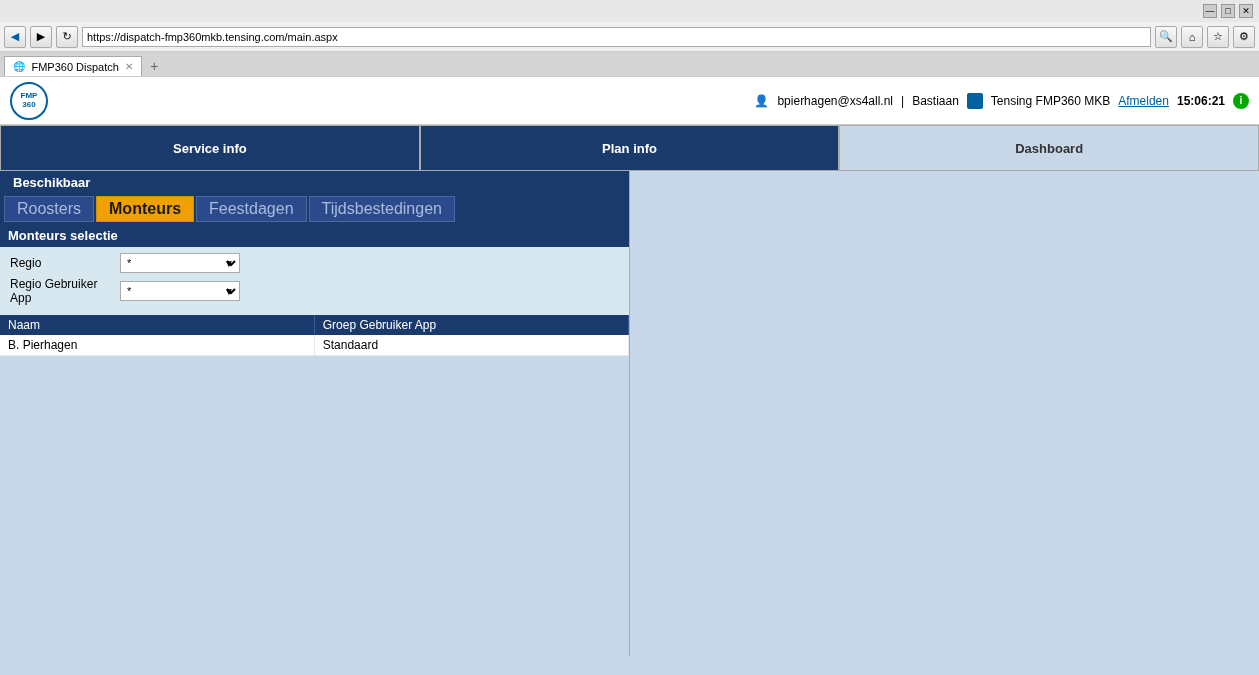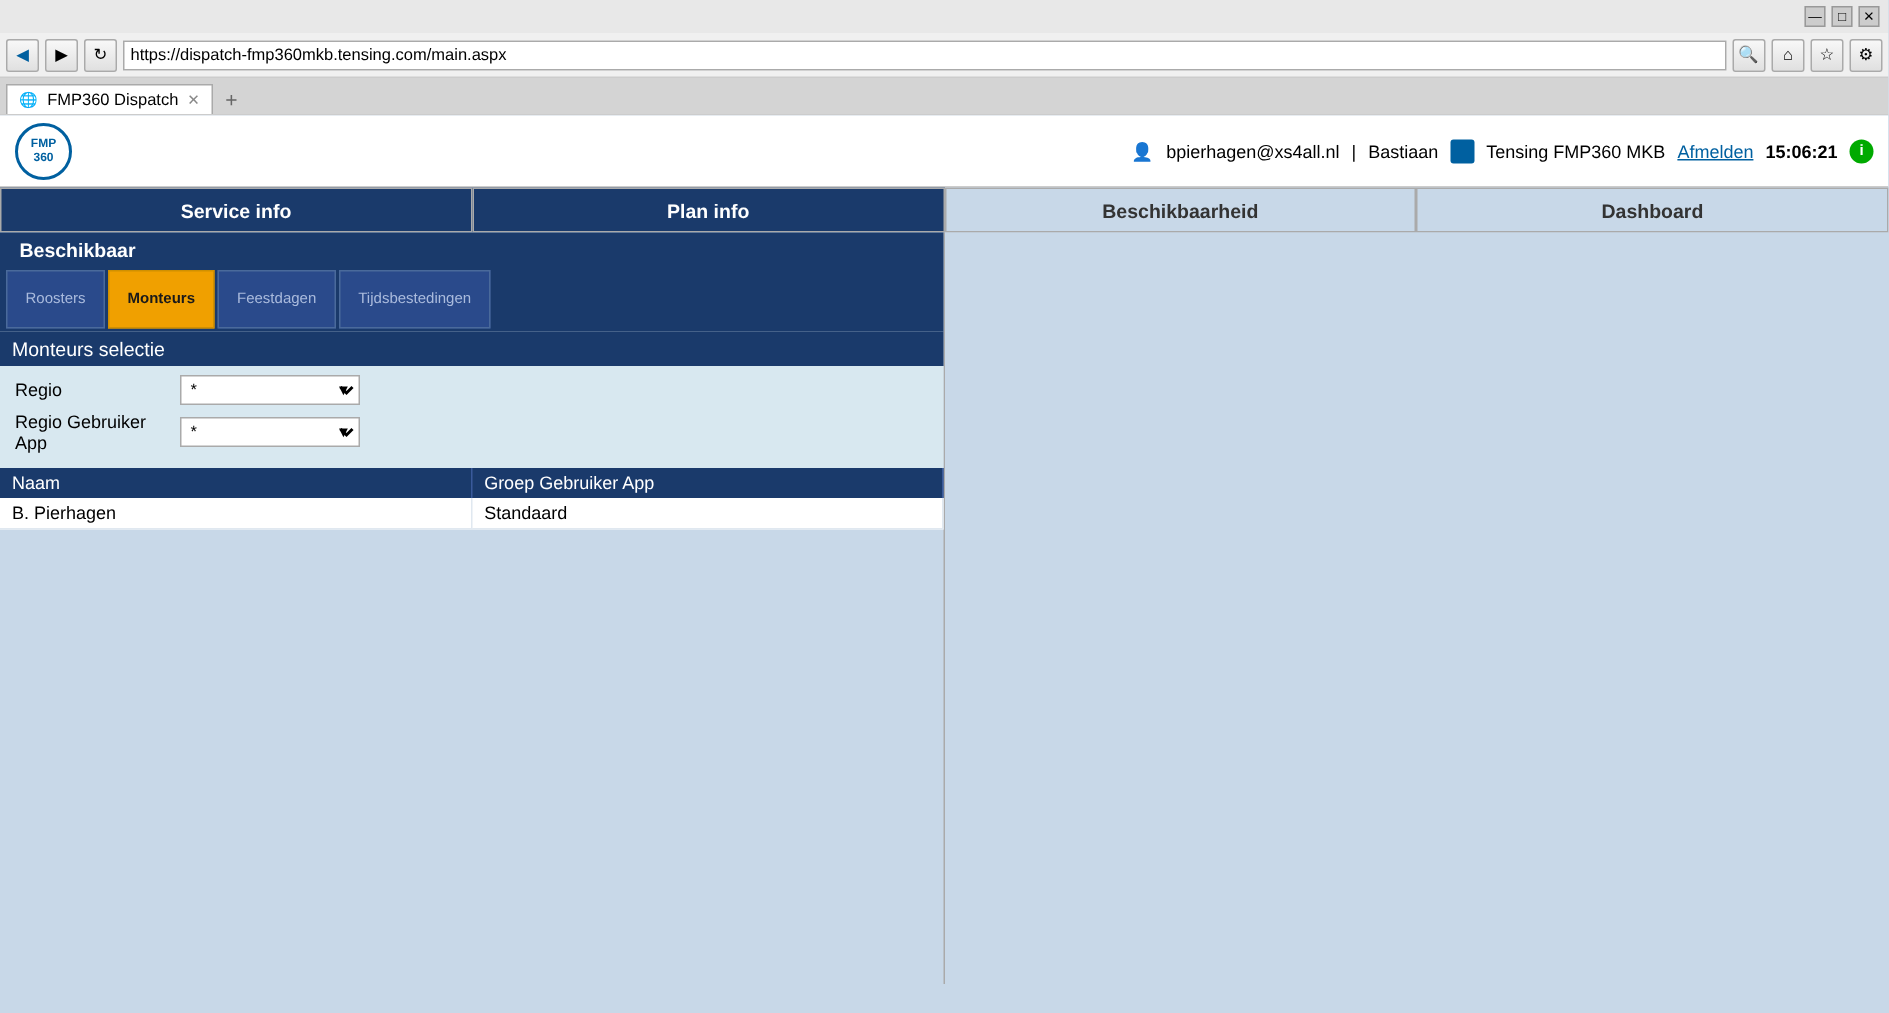--- a/index.html
+++ b/index.html
@@ -28,38 +28,38 @@
     .app-topbar { display: flex; align-items: center; justify-content: space-between; background: white; padding: 4px 10px; height: 48px; border-bottom: 1px solid #ccc; }
     .app-logo { display: flex; align-items: center; gap: 8px; }
     .logo-circle { width: 38px; height: 38px; border-radius: 50%; border: 2px solid #0060a0; display: flex; align-items: center; justify-content: center; font-size: 8px; font-weight: bold; color: #0060a0; text-align: center; line-height: 1.1; }
     .timezone-select { height: 22px; border: 1px solid #aaa; font-size: 11px; padding: 0 4px; background: white; }
     .user-info { display: flex; align-items: center; gap: 8px; font-size: 12px; }
     .logout-link { color: #0060a0; cursor: pointer; text-decoration: underline; }
     .time-display { font-size: 12px; font-weight: bold; }
     .info-icon { width: 16px; height: 16px; background: #00aa00; border-radius: 50%; color: white; font-size: 10px; display: flex; align-items: center; justify-content: center; font-weight: bold; }
 
     
-    .main-nav { display: flex; height: 30px; }
+    .main-nav { display: flex; height: 46px; }
     .main-nav-tab { flex: 1; display: flex; align-items: center; justify-content: center; font-size: 13px; font-weight: bold; cursor: pointer; border: 1px solid #aaa; }
     .main-nav-tab.active { background: #1a3a6b; color: white; }
     .main-nav-tab.light { background: #c8d8e8; color: #333; }
 
     
     .content-area { display: flex; flex: 1; }
     .left-panel { width: 630px; background: #c8d8e8; border-right: 1px solid #aaa; }
 
     
     .section-header { background: #1a3a6b; color: white; font-weight: bold; padding: 4px 13px; font-size: 13px; }
     .sub-tabs { display: flex; background: #1a3a6b; padding: 2px 4px; gap: 2px; }
-    .sub-tab { padding: 13px 12px; font-size: 10px; cursor: pointer; background: #1a3a6b; color: white; border: 1px solid #4a6a9b; }
+    .sub-tab { padding: 3px 12px; font-size: 16px; cursor: pointer; background: #1a3a6b; color: white; border: 1px solid #4a6a9b; }
     .sub-tab.active { background: #f0a000; color: #1a1a1a; font-weight: bold; border: 1px solid #d09000; }
     .sub-tab.inactive { background: #2a4a8b; color: #aabbdd; }
 
     
-    .monteurs-header { background: #1a3a6b; color: white; font-size: 13px; font-weight: normal; padding: 4px 8px; }
+    .monteurs-header { background: #1a3a6b; color: white; font-size: 13px; font-weight: bold; padding: 4px 8px; }
     .filter-area { background: #d8e8f0; padding: 6px 10px; }
     .filter-row { display: flex; align-items: center; margin-bottom: 4px; }
     .filter-label { width: 110px; font-size: 12px; }
     .filter-select { height: 20px; border: 1px solid #aaa; font-size: 11px; padding: 0 2px; background: white; width: 120px; }
 
     
     .data-table { width: 100%; border-collapse: collapse; }
     .data-table thead tr { background: #1a3a6b; color: white; }
     .data-table thead th { padding: 3px 8px; font-size: 12px; font-weight: normal; text-align: left; border-right: 1px solid #3a5a9b; }
     .data-table tbody tr { background: white; }
@@ -125,23 +125,20 @@
       <div class="info-icon">i</div>
     </div>
   </div>
 
   <div class="main-nav">
     <div class="main-nav-tab active">
       <span>Service info</span>
     </div>
     <div class="main-nav-tab active">
       <span>Plan info</span>
-    </div>
-    <div class="main-nav-tab light">
-      <span>Beschikbaarheid</span>
     </div>
     <div class="main-nav-tab light">
       <span>Dashboard</span>
     </div>
   </div>
 
   <div class="content-area">
 
     <div class="left-panel">
 

